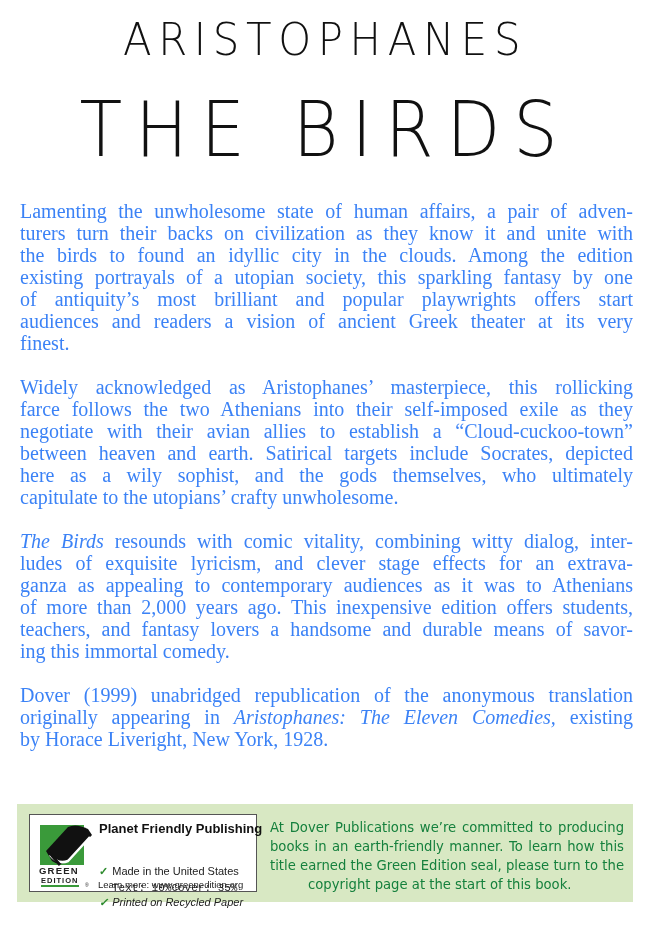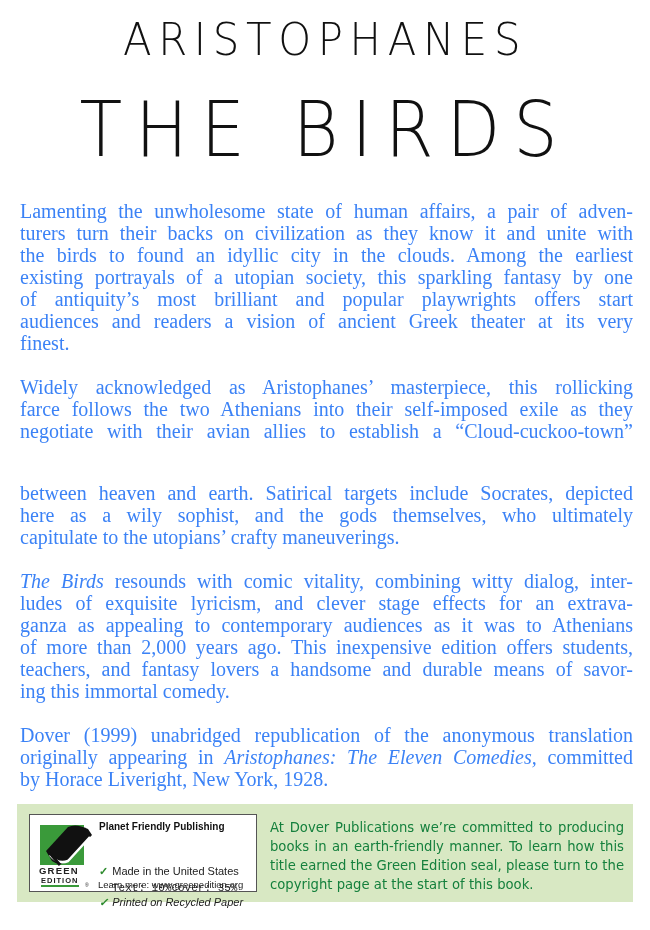--- a/index.html
+++ b/index.html
@@ -26,21 +26,21 @@
   em { font-style: italic; }
   .green-box {
     position: absolute; left: 17px; top: 804px; width: 616px; height: 98px;
     background: #d8e8c3;
   }
   .seal {
     position: absolute; left: 12px; top: 10px; width: 228px; height: 78px;
     background: #ffffff; border: 1px solid #555; box-sizing: border-box;
   }
   .seal-logo { position: absolute; left: 8px; top: 6px; width: 58px; height: 66px; }
-  .seal-title { position: absolute; left: 69px; top: 6px; font-family: "Liberation Sans", sans-serif; font-weight: bold; font-size: 10px; color: #111; white-space: nowrap; }
+  .seal-title { position: absolute; left: 69px; top: 6px; font-family: "Liberation Sans", sans-serif; font-weight: bold; font-size: 13px; color: #111; white-space: nowrap; }
   .seal-row { position: absolute; left: 69px; font-family: "Liberation Sans", sans-serif; font-size: 11px; color: #222; white-space: nowrap; margin-top: 29px; }
   .check { color: #2e8b2e; font-weight: bold; margin-right: 4px; }
   .seal-stats { position: absolute; left: 82px; top: 51px; width: 138px; font-family: Liberation Mono, monospace; font-size: 11px; color: #222; display: flex; justify-content: flex-start; margin-top: 16px; }
   .seal-learn { position: absolute; left: 68px; top: 64px; font-family: "Liberation Sans", sans-serif; font-size: 9.5px; color: #222; white-space: nowrap; }
   .green-text {
     position: absolute; left: 253px; top: 14px; width: 354px;
     font-family: "DejaVu Sans", sans-serif; font-size: 13.2px; line-height: 19px; color: #15803d;
     transform-origin: left top;
   }
   .green-text .line { height: 19px; }
@@ -48,45 +48,45 @@
 </head>
 <body>
 
 <div class="author">ARISTOPHANES</div>
 <div class="title">THE BIRDS</div>
 
 <div class="body-text">
   <p class="para">
     <span class="line" style="display: block;">Lamenting the unwholesome state of human affairs, a pair of adven-</span>
     <span class="line" style="display: block;">turers turn their backs on civilization as they know it and unite with</span>
-    <span class="line" style="display: block;">the birds to found an idyllic city in the clouds. Among the earliest</span>
+    <span class="line" style="display: block;">the birds to found an idyllic city in the clouds. Among the edition</span>
     <span class="line" style="display: block;">existing portrayals of a utopian society, this sparkling fantasy by one</span>
     <span class="line" style="display: block;">of antiquity’s most brilliant and popular playwrights offers start</span>
     <span class="line" style="display: block;">audiences and readers a vision of ancient Greek theater at its very</span>
     <span class="line last" style="display: block;">finest.</span>
   </p>
   <p class="para">
     <span class="line" style="display: block;">Widely acknowledged as Aristophanes’ masterpiece, this rollicking</span>
     <span class="line" style="display: block;">farce follows the two Athenians into their self-imposed exile as they</span>
     <span class="line" style="display: block;">negotiate with their avian allies to establish a “Cloud-cuckoo-town”</span>
-    <span class="line" style="display: block; margin-top: 40px;">between heaven and earth. Satirical targets include Socrates, depicted</span>
+    <span class="line" style="display: block;">between heaven and earth. Satirical targets include Socrates, depicted</span>
     <span class="line" style="display: block;">here as a wily sophist, and the gods themselves, who ultimately</span>
-    <span class="line last" style="display: block;">capitulate to the utopians’ crafty maneuverings.</span>
+    <span class="line last" style="display: block;">capitulate to the utopians’ crafty unwholesome.</span>
   </p>
   <p class="para">
     <span class="line" style="display: block;"><em>The Birds</em><span> resounds with comic vitality, combining witty dialog, inter-</span></span>
     <span class="line" style="display: block;">ludes of exquisite lyricism, and clever stage effects for an extrava-</span>
     <span class="line" style="display: block;">ganza as appealing to contemporary audiences as it was to Athenians</span>
     <span class="line" style="display: block;">of more than 2,000 years ago. This inexpensive edition offers students,</span>
     <span class="line" style="display: block;">teachers, and fantasy lovers a handsome and durable means of savor-</span>
     <span class="line last" style="display: block;">ing this immortal comedy.</span>
   </p>
   <p class="para">
     <span class="line" style="display: block;">Dover (1999) unabridged republication of the anonymous translation</span>
-    <span class="line" style="display: block;"><span>originally appearing in </span><em>Aristophanes: The Eleven Comedies,</em><span> committed</span></span>
+    <span class="line" style="display: block;"><span>originally appearing in </span><em>Aristophanes: The Eleven Comedies,</em><span> existing</span></span>
     <span class="line last" style="display: block;">by Horace Liveright, New York, 1928.</span>
   </p>
 </div>
 
 <div class="green-box">
   <div class="seal">
     <svg class="seal-logo" viewBox="0 0 58 66">
       <rect x="2" y="4" width="44" height="40" fill="#3a9a3a"></rect>
       <path d="M8 30 L30 6 Q38 2 50 8 L54 14 L30 40 Q22 46 14 40 Z" fill="#111"></path>
       <path d="M12 34 Q20 44 30 40 L52 16" fill="none" stroke="#fff" stroke-width="2.5"></path>
@@ -102,15 +102,15 @@
     <div class="seal-stats">
       <span>Text: 10%</span>
       <span>Cover: 35%</span>
     </div>
     <div class="seal-learn">Learn more: www.greenedition.org</div>
   </div>
   <div class="green-text">
     <span class="line" style="display: block;">At Dover Publications we’re committed to producing</span>
     <span class="line" style="display: block;">books in an earth-friendly manner. To learn how this</span>
     <span class="line" style="display: block;">title earned the Green Edition seal, please turn to the</span>
-    <span class="line last" style="display: block;">copyright page at the start of this book.</span>
+    <span class="line last" style="display: block; margin-left: 38px;">copyright page at the start of this book.</span>
   </div>
 </div>
 
 </body></html>

